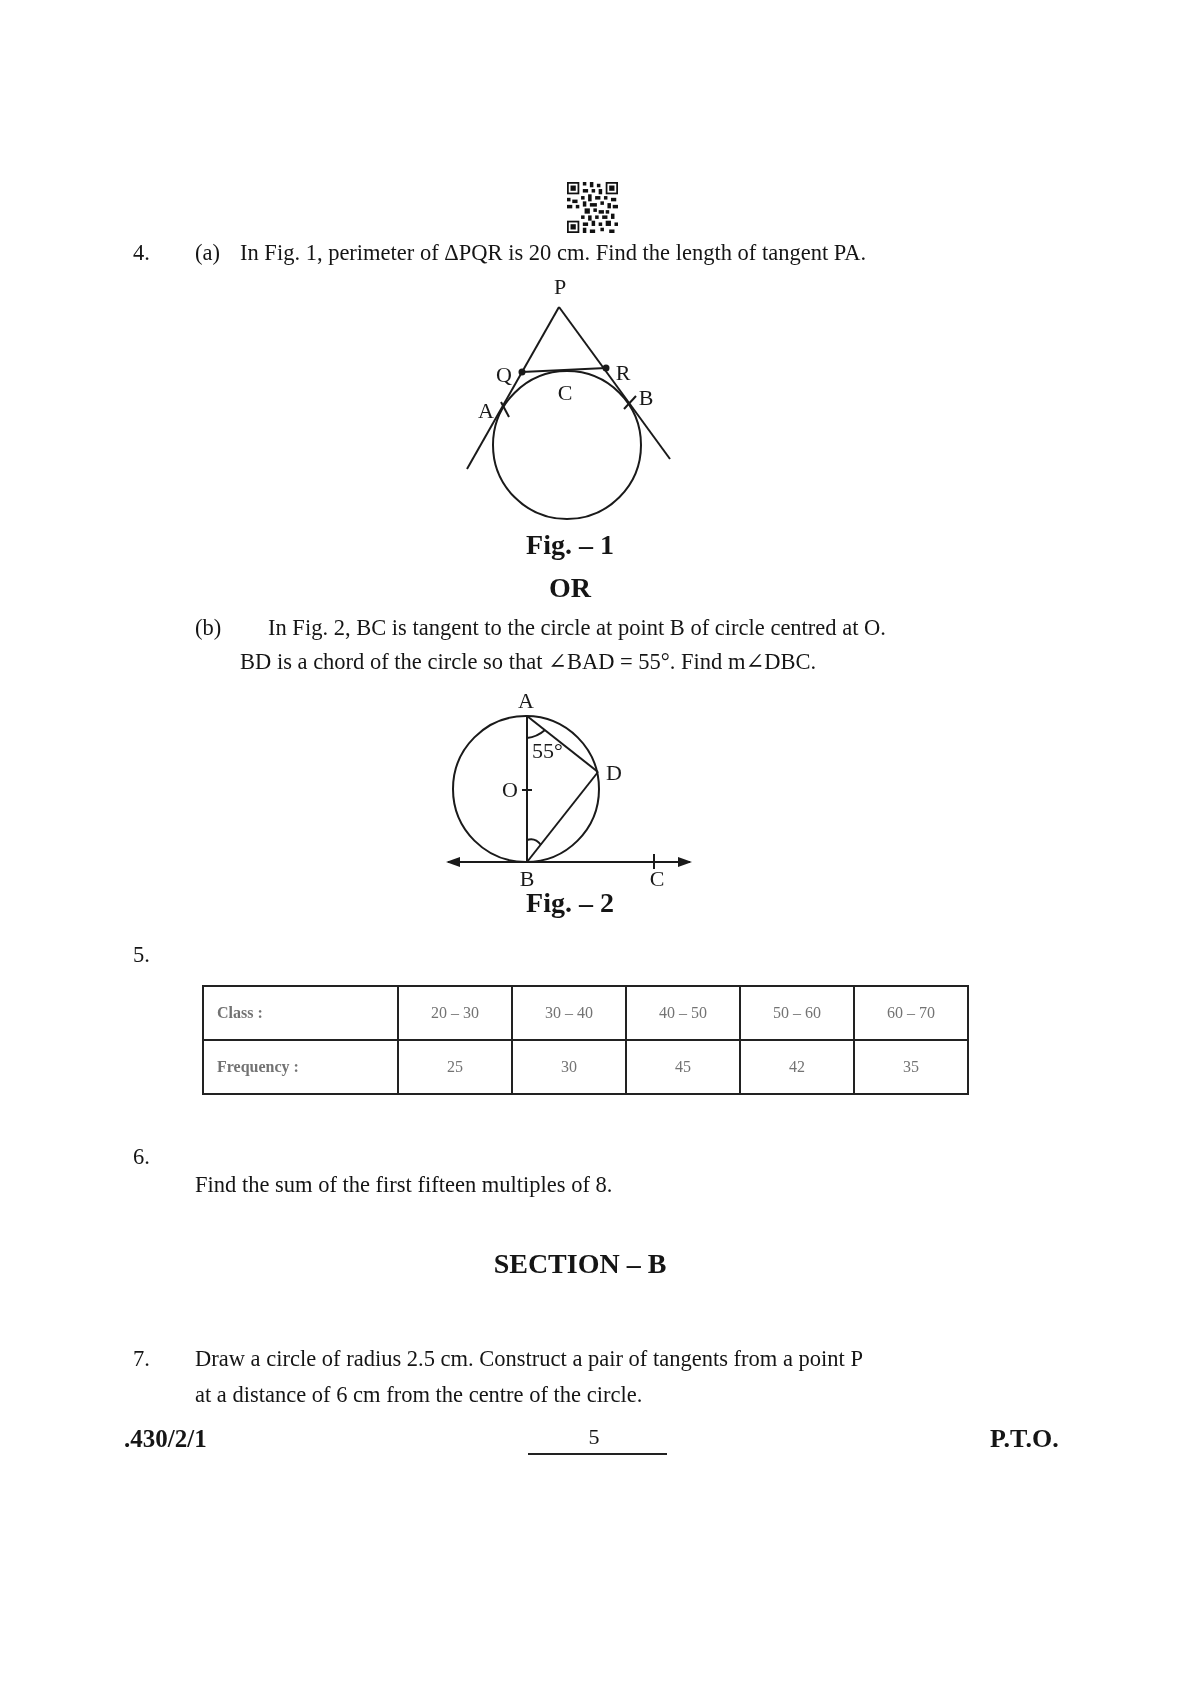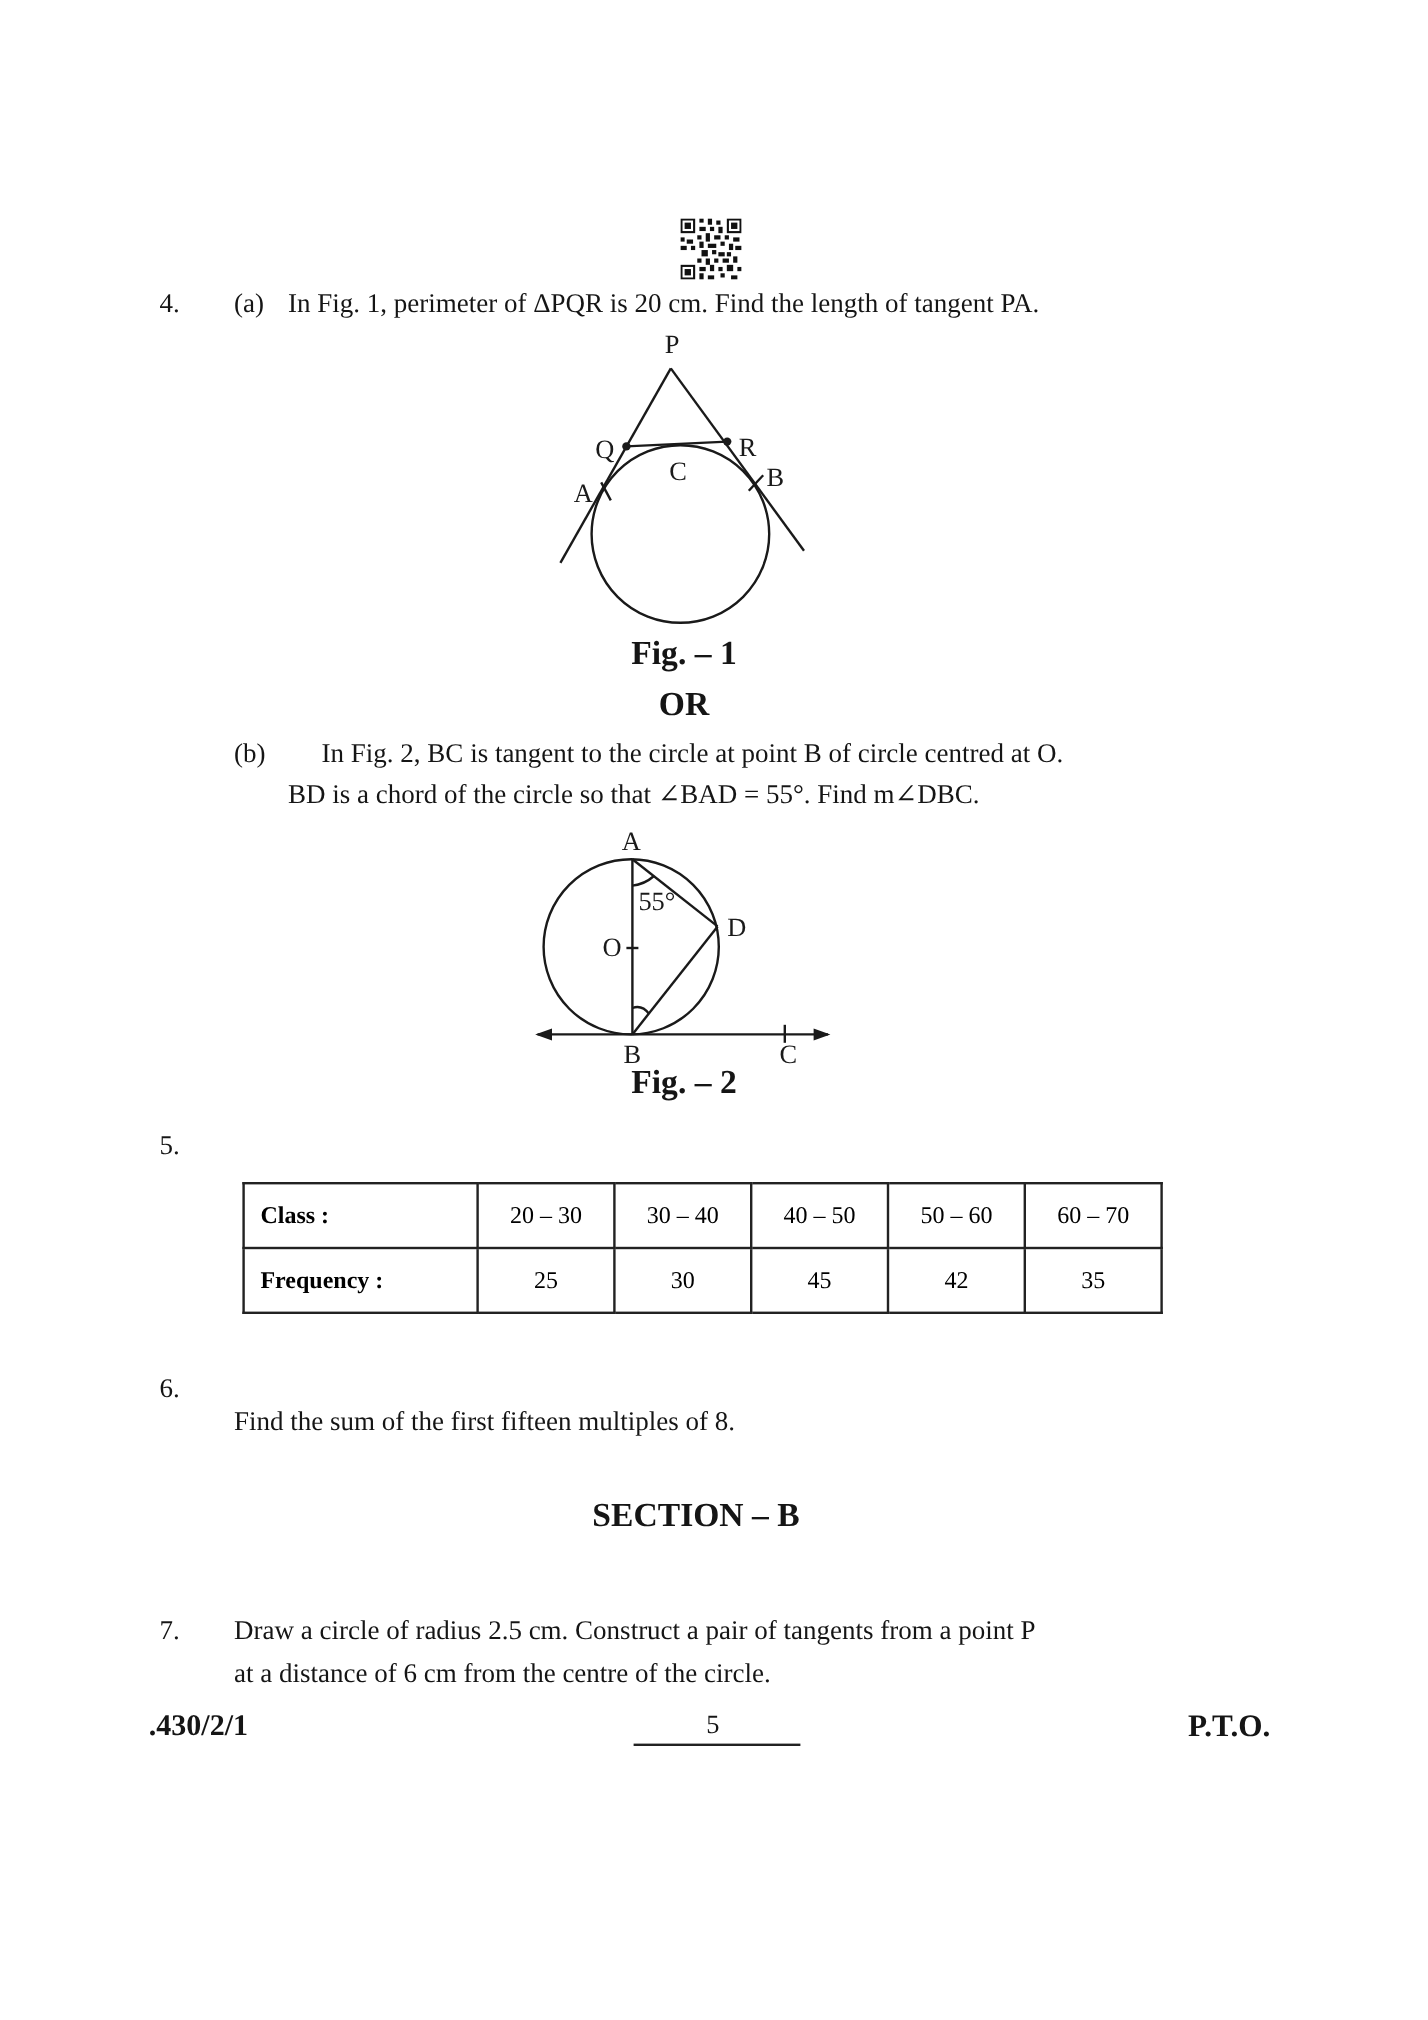--- a/index.html
+++ b/index.html
@@ -14,21 +14,21 @@
   }
   .abs{position:absolute;line-height:1;white-space:nowrap;}
   .body-text{font-size:22.5px;}
   .bold{font-weight:bold;}
   .center300{left:420px;width:300px;text-align:center;}
   .caption{font-size:28px;font-weight:bold;}
   
   .freq-table{
     position:absolute;left:202px;top:985px;
     border-collapse:collapse;table-layout:fixed;
-    font-size:20px;color:#000000;
+    font-size:16px;color:#737373;
   }
   .freq-table td{
     border:2px solid #222;
     height:52px;vertical-align:middle;
     text-align:center;padding:0;
   }
   .freq-table td.rowhead{
     text-align:left;font-weight:bold;padding-left:13px;
   }
   .col-head{width:180px;}

